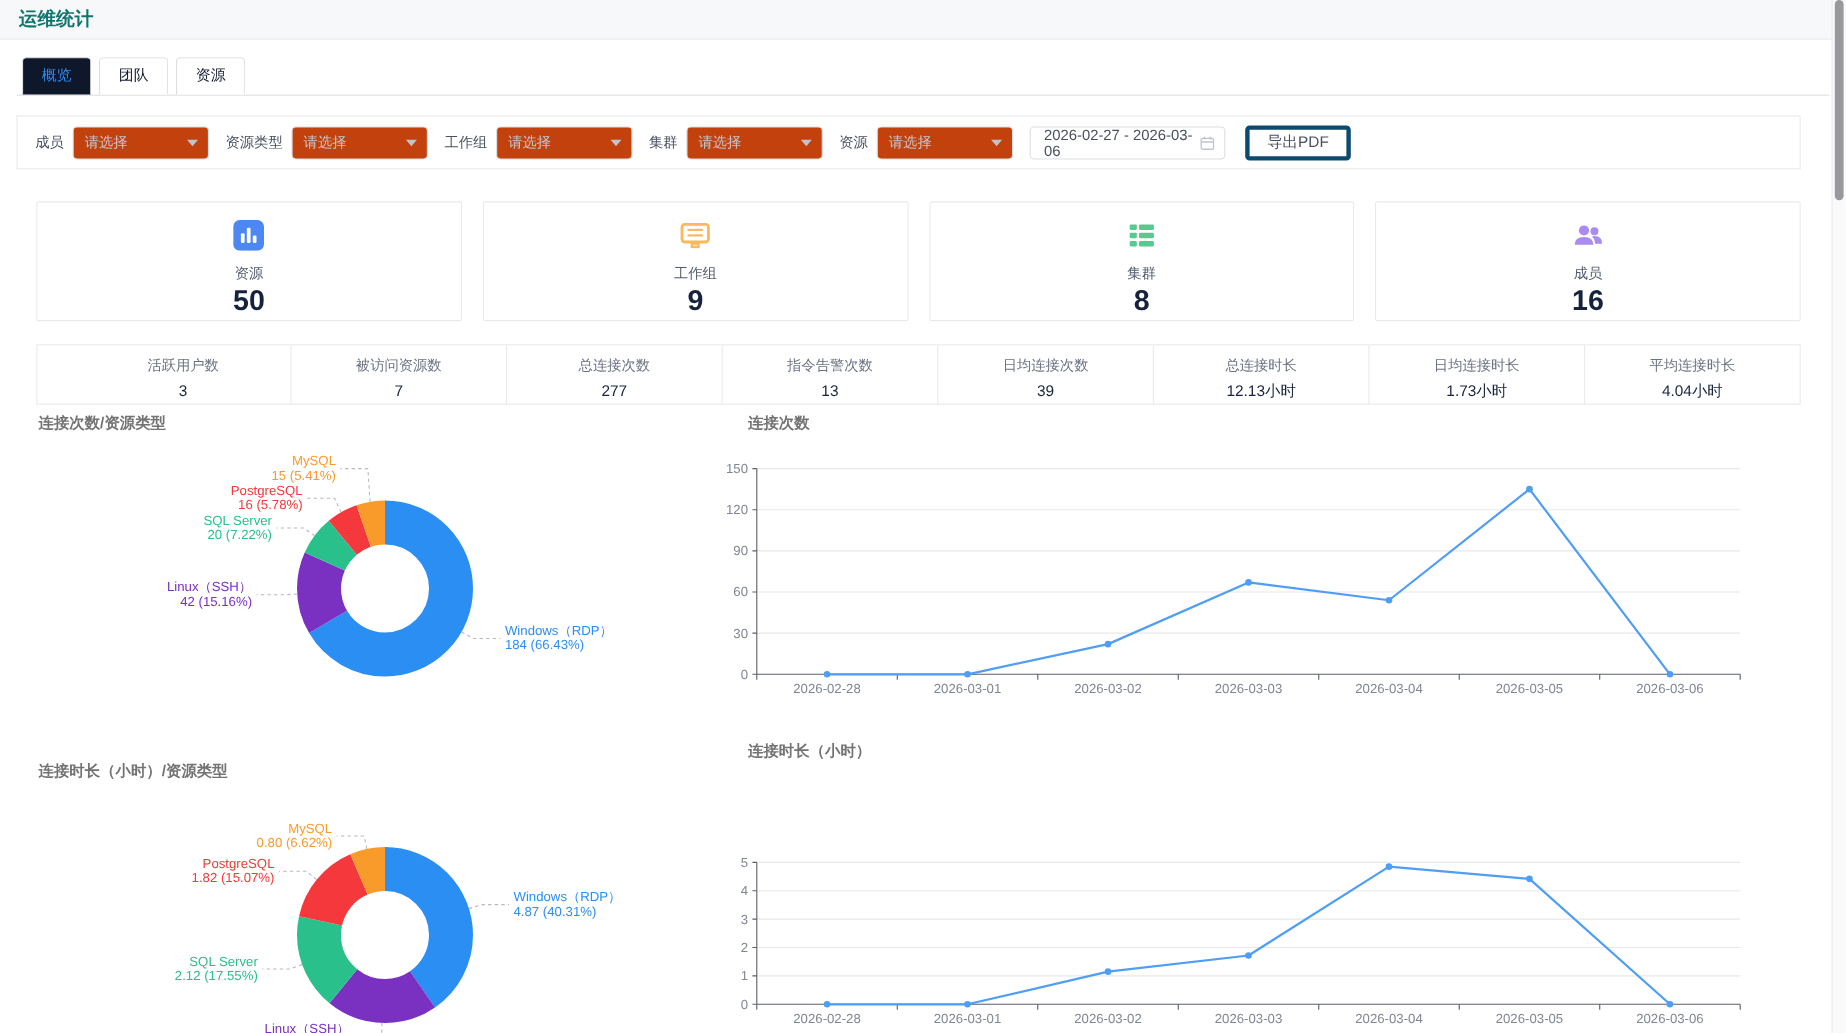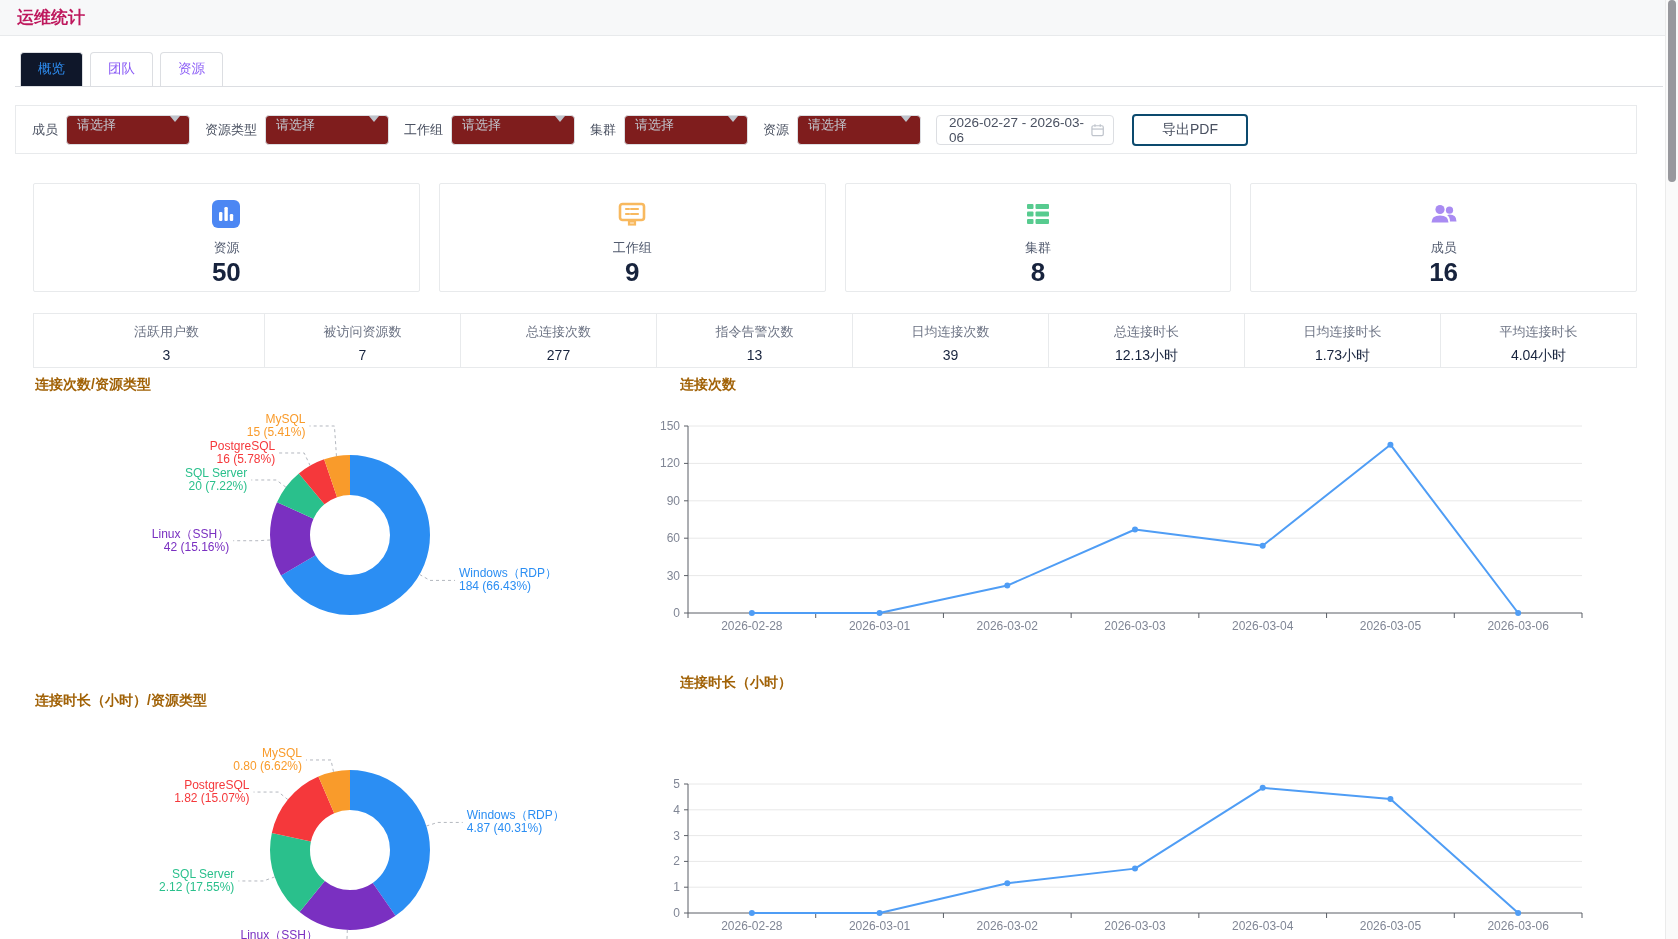--- a/index.html
+++ b/index.html
@@ -3,66 +3,66 @@
 <meta charset="utf-8">
 <style>
   * { box-sizing: border-box; }
   html,body { margin:0; padding:0; width:1678px; height:939px; overflow:hidden;
               background:#fff; font-family:"Liberation Sans","DejaVu Sans",sans-serif; }
   .page { position:relative; width:1678px; height:939px; }
 
   
   .hdr { height:36px; background:#f7f8f9; border-bottom:1px solid #e8eaec;
          display:flex; align-items:center; padding-left:17px; }
-  .hdr h1 { margin:0; font-size:17px; font-weight:600; color:#be185d; }
+  .hdr h1 { margin:0; font-size:17px; font-weight:600; color:#0f766e; }
 
   
   .tabs { margin:16px 15px 0 15px; border-bottom:1px solid #dcdee2; padding-left:5px; height:35px; }
   .tab { display:inline-block; height:34px; line-height:32px; padding:0 17px;
          border:1px solid #dcdee2; border-bottom:none; border-radius:4px 4px 0 0;
-         margin-right:7px; font-size:13.5px; color:#8b5cf6; background:#fff; cursor:pointer; }
+         margin-right:7px; font-size:13.5px; color:#0f172a; background:#fff; cursor:pointer; }
   .tab.active { background:#0f172a; color:#2d8cf0; }
 
   .content { padding:0 41px 0 15px; }
 
   
   .filter-bar { margin-top:18px; border:1px solid #e8eaec; height:49px;
                 display:flex; align-items:center; padding:0 16px; }
   .fgroup { display:flex; align-items:center; margin-right:15px; }
   .fgroup .flabel { font-size:13px; color:#495060; margin-right:8px; white-space:nowrap; }
   .select { width:124px; height:30px; border:1px solid #dcdee2; border-radius:4px;
-            display:flex; justify-content:space-between;
-            padding:0 9px 0 10px; background:#7f1d1d; cursor:pointer; }
+            display:flex; align-items:center; justify-content:space-between;
+            padding:0 9px 0 10px; background:#c2410c; cursor:pointer; }
   .select .ph { color:#c3c8d0; font-size:13px; }
   .caret { width:0; height:0; border-left:5px solid transparent; border-right:5px solid transparent;
            border-top:6px solid #bfc4cc; }
   .datebox { width:178px; height:30px; border:1px solid #dcdee2; border-radius:4px;
              display:flex; align-items:center; justify-content:space-between;
              padding:0 9px 0 12px; font-size:13.5px; color:#495060; margin-right:18px; cursor:pointer; }
-  .export-btn { height:32px; padding:0 28px; border:2px solid #0c4a6e; border-radius:4px;
+  .export-btn { height:32px; padding:0 16px; border:4px solid #0c4a6e; border-radius:4px;
                 background:#fff; font-size:14px; color:#495060; cursor:pointer; }
 
   
   .cards { display:flex; gap:19px; margin:29px 0 0 18px; }
   .card { flex:1; border:1px solid #e8eaec; border-radius:2px; height:109px;
           text-align:center; padding-top:16px; }
   .card .clabel { font-size:13px; color:#515a6e; margin-top:7px; }
   .card .cvalue { font-size:26px; font-weight:700; color:#17233d; margin-top:3px; line-height:24px; }
 
   
   .metrics { display:flex; margin:21px 0 0 18px; border:1px solid #e8eaec; height:55px;padding-left:35px; }
   .metric { flex:1; text-align:center; padding-top:9px; border-right:1px solid #e8eaec; }
   .metric:last-child { border-right:none; }
   .metric .mlabel { font-size:13px; color:#6b7283; }
   .metric .mvalue { font-size:14px; color:#17233d; margin-top:6px; }
 
   
   .charts { position:relative; margin-left:18px; height:559px; }
   .chart { position:absolute; }
-  .ctitle { position:absolute; font-size:14px; font-weight:700; color:#a16207; white-space:nowrap; }
+  .ctitle { position:absolute; font-size:14px; font-weight:700; color:#737373; white-space:nowrap; }
   #pie1   { left:0;   top:0;   width:620px; height:288px; }
   #line1  { left:615px; top:0;   width:984px; height:288px; }
   #pie2   { left:0;   top:288px; width:620px; height:271px;margin-top:28px; }
   #line2  { left:615px; top:298px; width:984px; height:271px; }
   #pie1 .ctitle,  #pie2 .ctitle  { left:2px;  top:8px; }
   #line1 .ctitle, #line2 .ctitle { left:32px; top:8px; }
   .chart svg { position:absolute; left:0; top:0; }
 
   
   .sbar { position:absolute; right:0; top:0; width:13px; height:939px;

